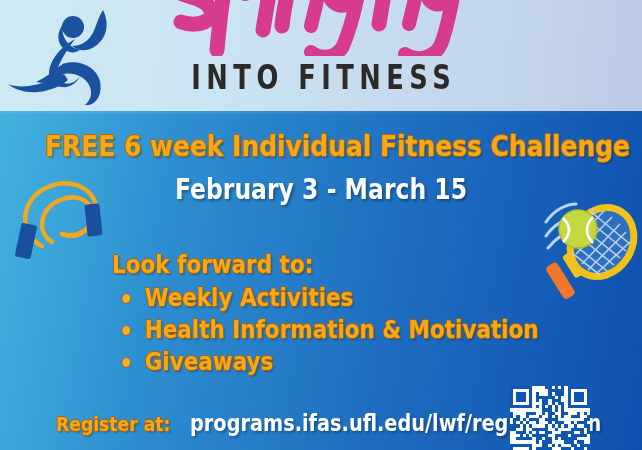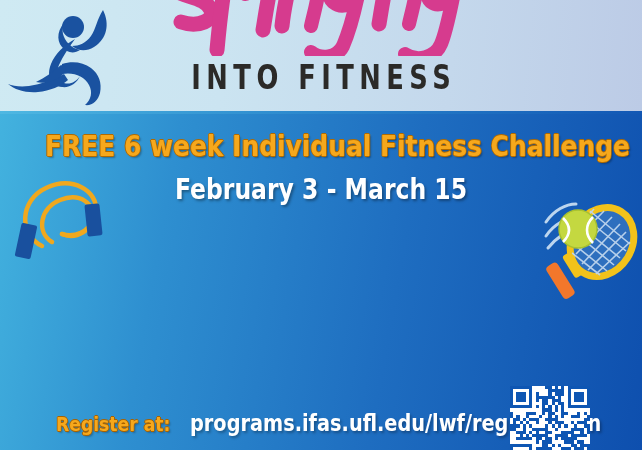--- a/index.html
+++ b/index.html
@@ -271,20 +271,37 @@
         <path d="M30 78 C6 66 8 32 34 20 C60 8 86 22 84 44 C82 62 64 72 50 66"></path>
         <path d="M40 74 C24 64 28 40 48 32 C68 24 84 36 80 52 C77 64 62 70 50 66"></path>
       </g>
       <g fill="#19509E">
         <rect x="6" y="56" width="16" height="34" rx="2" transform="rotate(12 14 73)"></rect>
         <rect x="74" y="36" width="15" height="32" rx="2" transform="rotate(-6 81 52)"></rect>
       </g>
     </svg>
   </div>
 
+  <div class="lf-block">
+    <div class="lf-title">Look forward to:</div>
+    <ul class="lf-list">
+      <li class="lf-item">
+        <span class="bullet"></span>
+        <span>Weekly Activities</span>
+      </li>
+      <li class="lf-item">
+        <span class="bullet"></span>
+        <span>Health Information &amp; Motivation</span>
+      </li>
+      <li class="lf-item">
+        <span class="bullet"></span>
+        <span>Giveaways</span>
+      </li>
+    </ul>
+  </div>
 
   <div class="racket">
     <svg viewBox="0 0 104 110" width="104" height="110" aria-hidden="true">
       <g fill="none" stroke="#CFE3F5" stroke-width="3" stroke-linecap="round" opacity="0.9">
         <path d="M8 26 C16 14 28 8 38 8"></path>
         <path d="M8 40 C16 28 28 22 38 22"></path>
         <path d="M10 52 C18 42 28 36 36 35"></path>
       </g>
       <g>
         <ellipse cx="64" cy="46" rx="30" ry="36" transform="rotate(32 64 46)" fill="#2E6FBE" stroke="#F2C21A" stroke-width="7"></ellipse>

